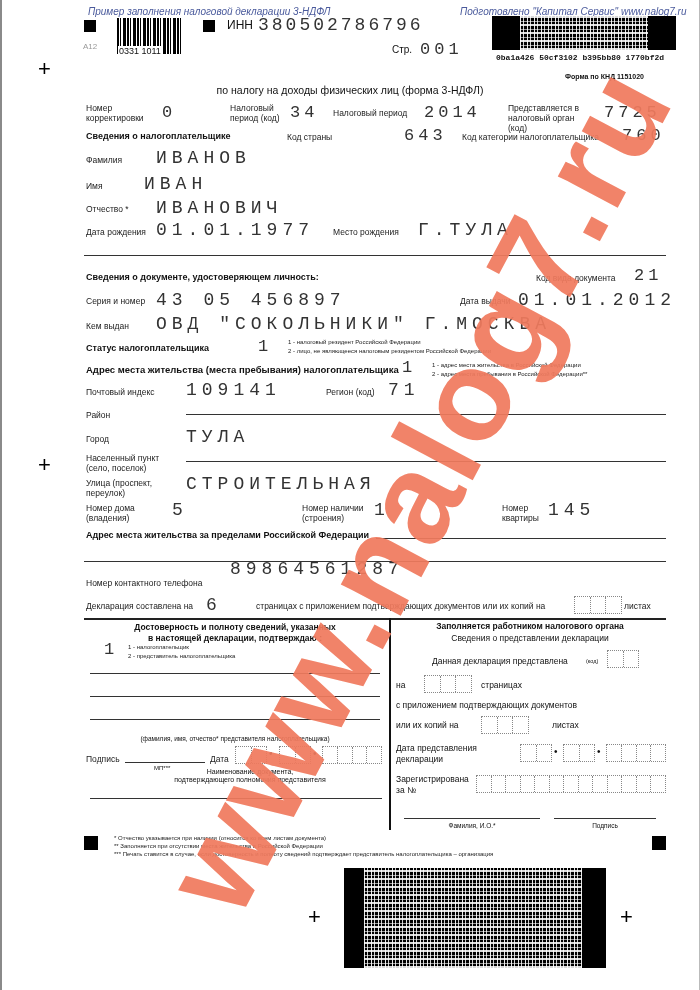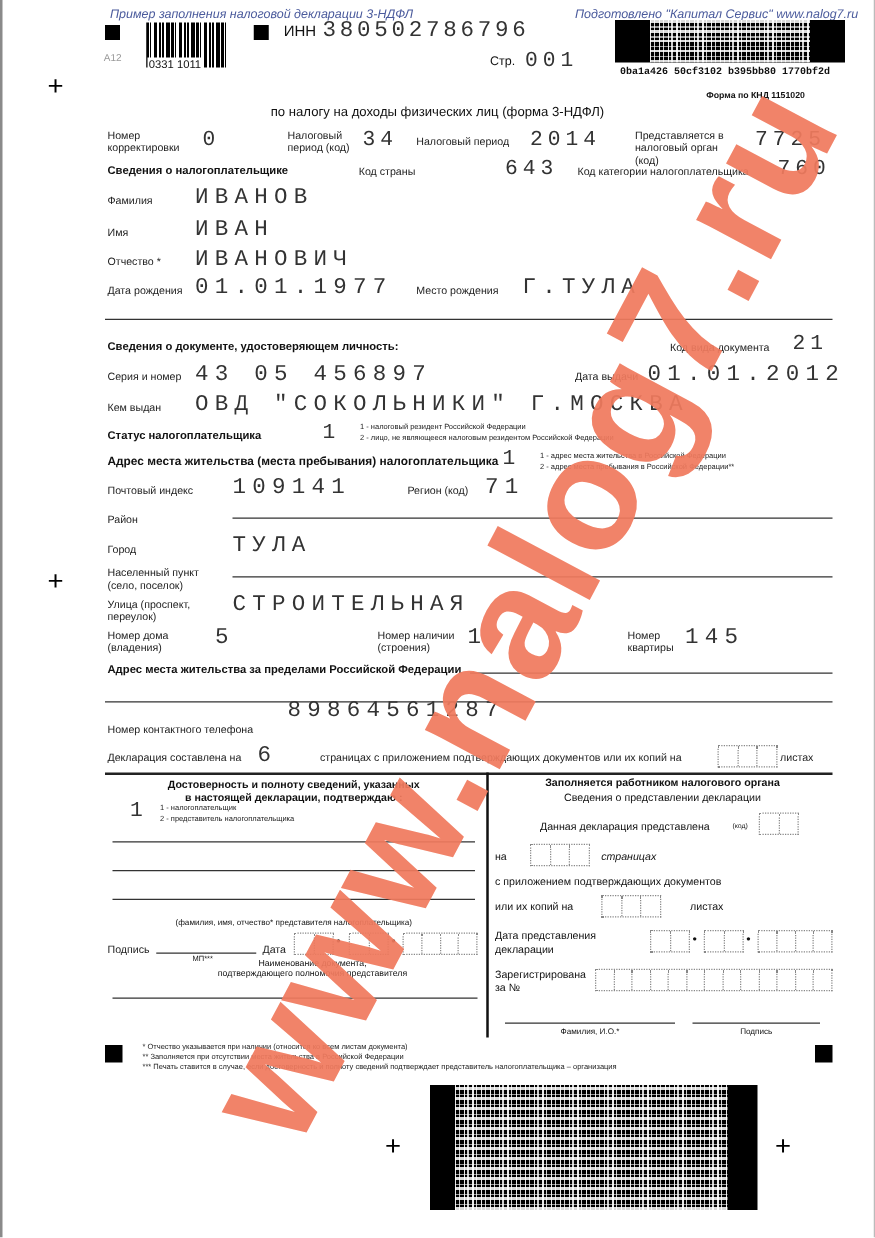--- a/index.html
+++ b/index.html
@@ -79,21 +79,21 @@
 
   <div class="abs lblb" style="left:86px;top:131px;">Сведения о налогоплательщике</div>
   <div class="abs lbl" style="left:287px;top:132px;">Код страны</div>
   <div class="abs val" style="left:404px;top:126px;">643</div>
   <div class="abs lbl" style="left:462px;top:132px;">Код категории налогоплательщика</div>
   <div class="abs val" style="left:622px;top:126px;">760</div>
 
   <div class="abs lbl" style="left:86px;top:155px;">Фамилия</div>
   <div class="abs valbig" style="left:156px;top:148px;">ИВАНОВ</div>
   <div class="abs lbl" style="left:86px;top:181px;text-align:center;">Имя</div>
-  <div class="abs valbig" style="left:156px;top:174px;">ИВАН</div>
+  <div class="abs valbig" style="left:144px;top:174px;">ИВАН</div>
   <div class="abs lbl" style="left:86px;top:204px;">Отчество *</div>
   <div class="abs valbig" style="left:156px;top:198px;">ИВАНОВИЧ</div>
   <div class="abs lbl" style="left:86px;top:227px;">Дата рождения</div>
   <div class="abs valbig" style="left:156px;top:220px;">01.01.1977</div>
   <div class="abs lbl" style="left:333px;top:227px;">Место рождения</div>
   <div class="abs valbig" style="left:418px;top:220px;">Г.ТУЛА</div>
 
   <div class="hline" style="left:84px;top:255px;width:582px;"></div>
 
   <div class="abs lblb" style="left:86px;top:272px;">Сведения о документе, удостоверяющем личность:</div>
@@ -215,21 +215,21 @@
   <div class="dotbox" style="left:607px;top:650px;width:30px;">
       <span></span>
       <span></span>
     </div>
   <div class="abs" style="left:396px;top:680px;font-size:8.5px;">на</div>
   <div class="dotbox" style="left:424px;top:675px;width:46px;">
       <span></span>
       <span></span>
       <span></span>
     </div>
-  <div class="abs" style="left:481px;top:680px;font-size:8.5px;font-style:italic;">страницах</div>
+  <div class="abs" style="left:481px;top:680px;font-size:8.5px;">страницах</div>
   <div class="abs" style="left:396px;top:700px;font-size:8.5px;">с приложением подтверждающих документов</div>
   <div class="abs" style="left:396px;top:720px;font-size:8.5px;">или их копий на</div>
   <div class="dotbox" style="left:481px;top:716px;width:46px;">
       <span></span>
       <span></span>
       <span></span>
     </div>
   <div class="abs" style="left:552px;top:720px;font-size:8.5px;">листах</div>
   <div class="abs" style="left:396px;top:743px;font-size:8.5px;line-height:11px;">
     <div>Дата представления</div>

